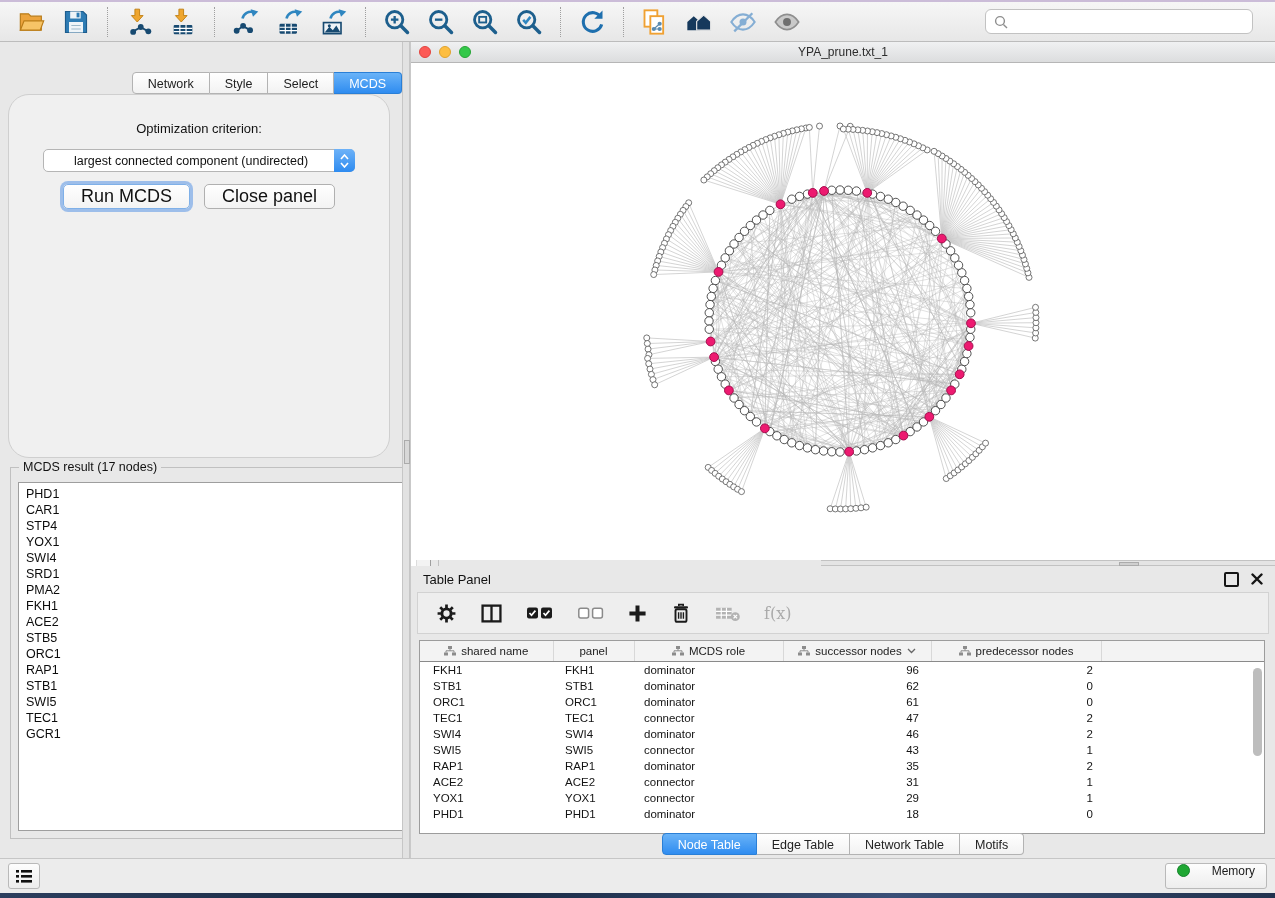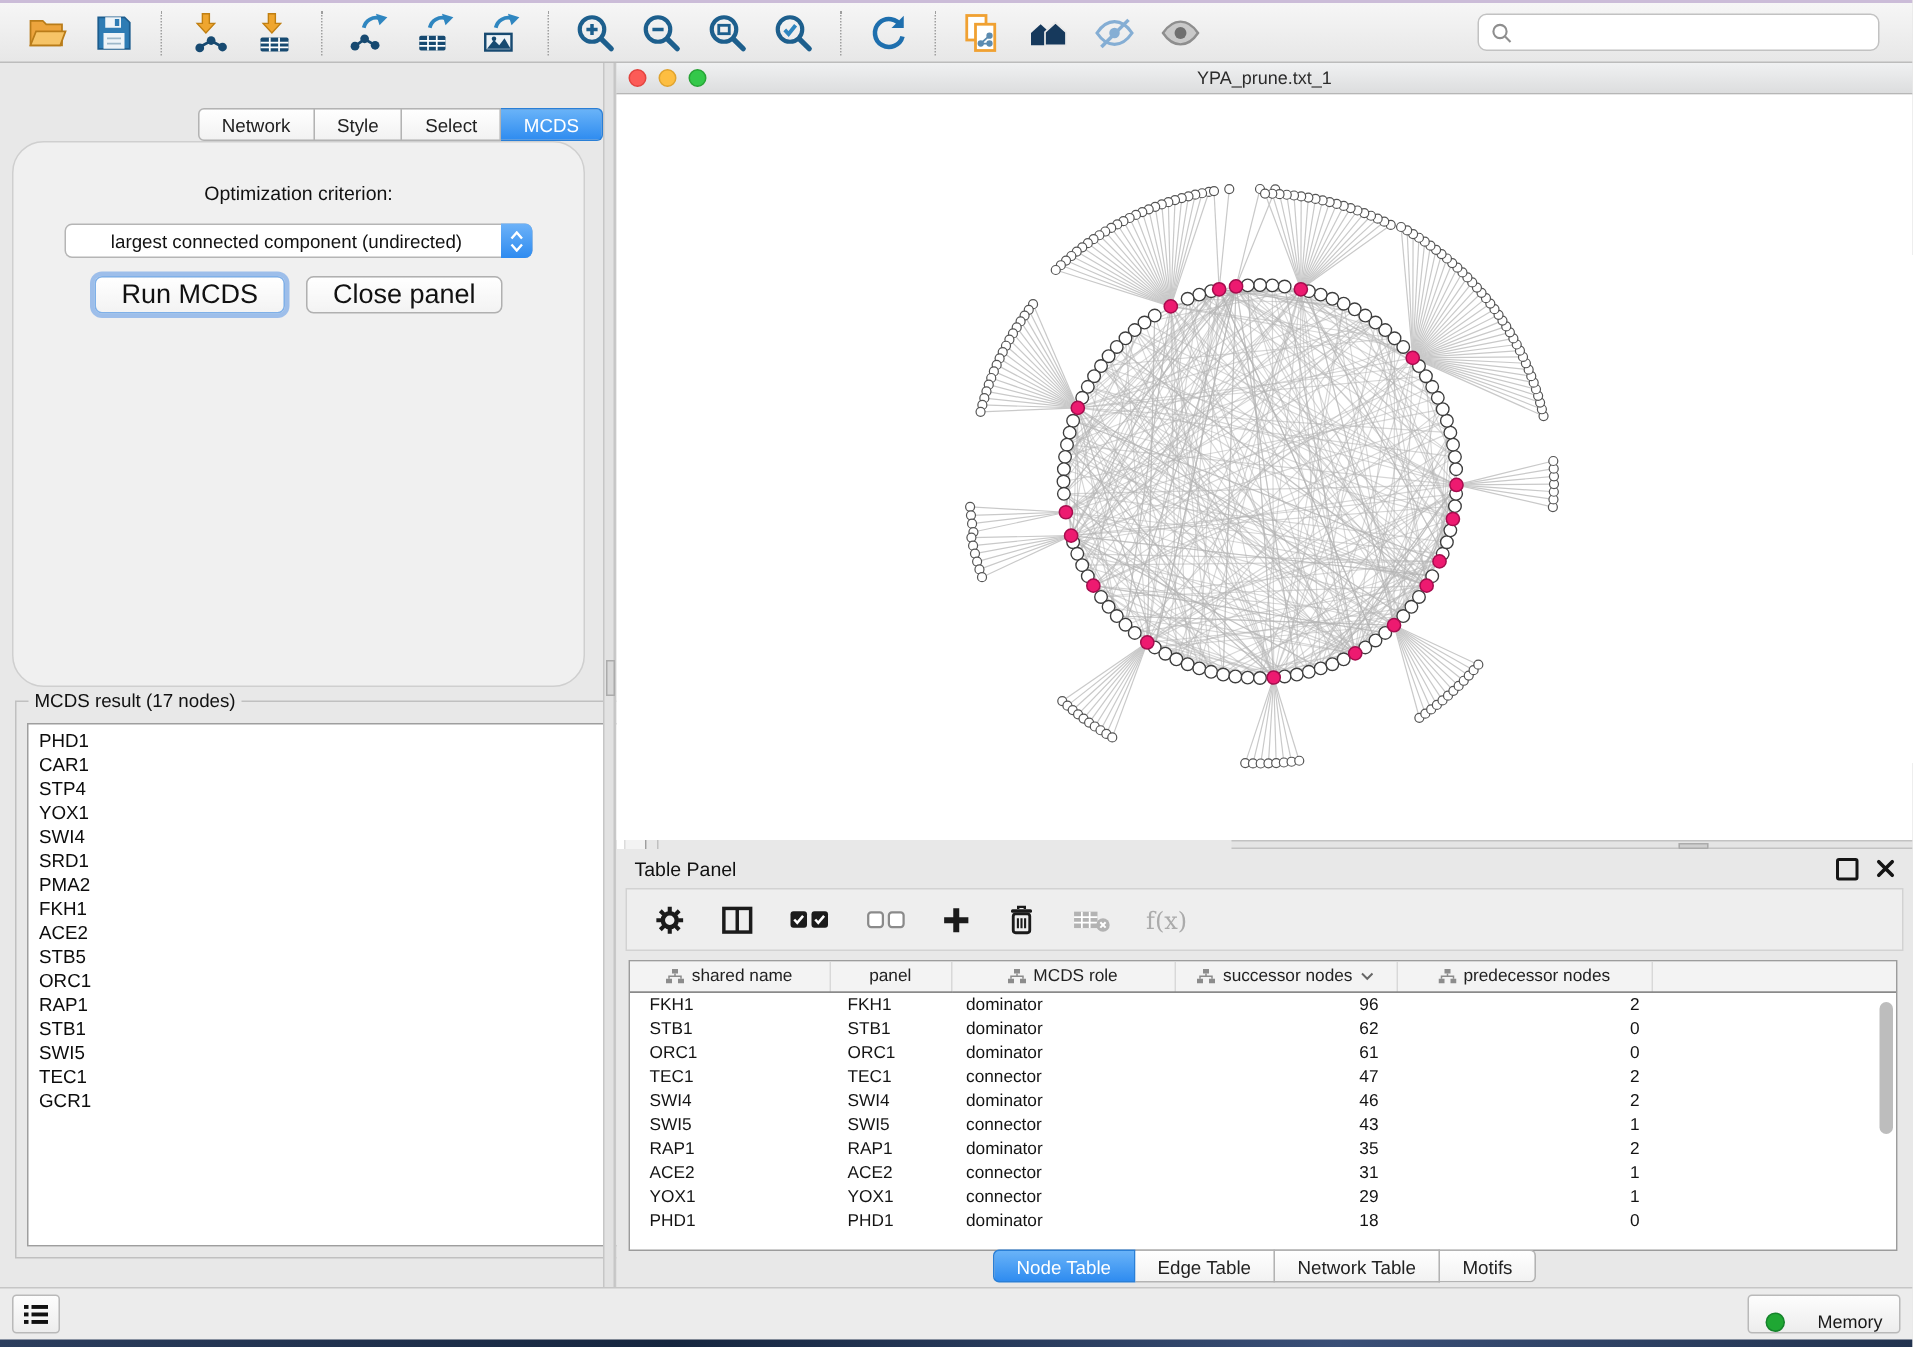--- a/index.html
+++ b/index.html
@@ -78,21 +78,21 @@
   .node-table td:nth-child(2){padding-left:12px}
   .node-table td:nth-child(3){padding-left:10px}
   .node-table td:nth-child(4){text-align:right;padding-right:12px}
   .node-table td:nth-child(5){text-align:right;padding-right:8px}
   .t-scroll-thumb{position:absolute;right:2px;top:27px;width:9px;height:88px;border-radius:5px;background:#bdbdbd}
   .tp-tabs{position:absolute;top:267px;left:0;right:0;display:flex;justify-content:center}
   
   .status-bar{position:absolute;left:0;top:858px;height:35px;width:100%;background:#ececec;border-top:1px solid #c6c6c6;box-sizing:border-box}
   .list-btn{position:absolute;left:8px;top:4px;width:32px;height:26px;background:linear-gradient(#fdfdfd,#ededed);
     border:1px solid #b9b9b9;border-radius:3px;display:flex;align-items:center;justify-content:center;box-sizing:border-box}
-  .memory-btn{position:absolute;right:8px;top:4px;height:26px;padding:0 11px;display:flex;align-items:flex-end;gap:22px;
+  .memory-btn{position:absolute;right:8px;top:4px;height:26px;padding:0 11px;display:flex;align-items:flex-start;gap:22px;
     background:linear-gradient(#fdfdfd,#ededed);border:1px solid #b9b9b9;border-radius:3px;font-size:12px;box-sizing:border-box}
   .mem-dot{width:11px;height:11px;border-radius:50%;background:#1fa733;border:1px solid #15832b}
   .desktop-strip{position:absolute;bottom:0;left:0;width:100%;height:5px;
     background:linear-gradient(90deg,#2c3e5e,#16263f 35%,#3a4f77 70%,#22334f)}
 </style>
 </head>
 <body>
 
 <div class="main-toolbar">
   <div class="tb-btn">

